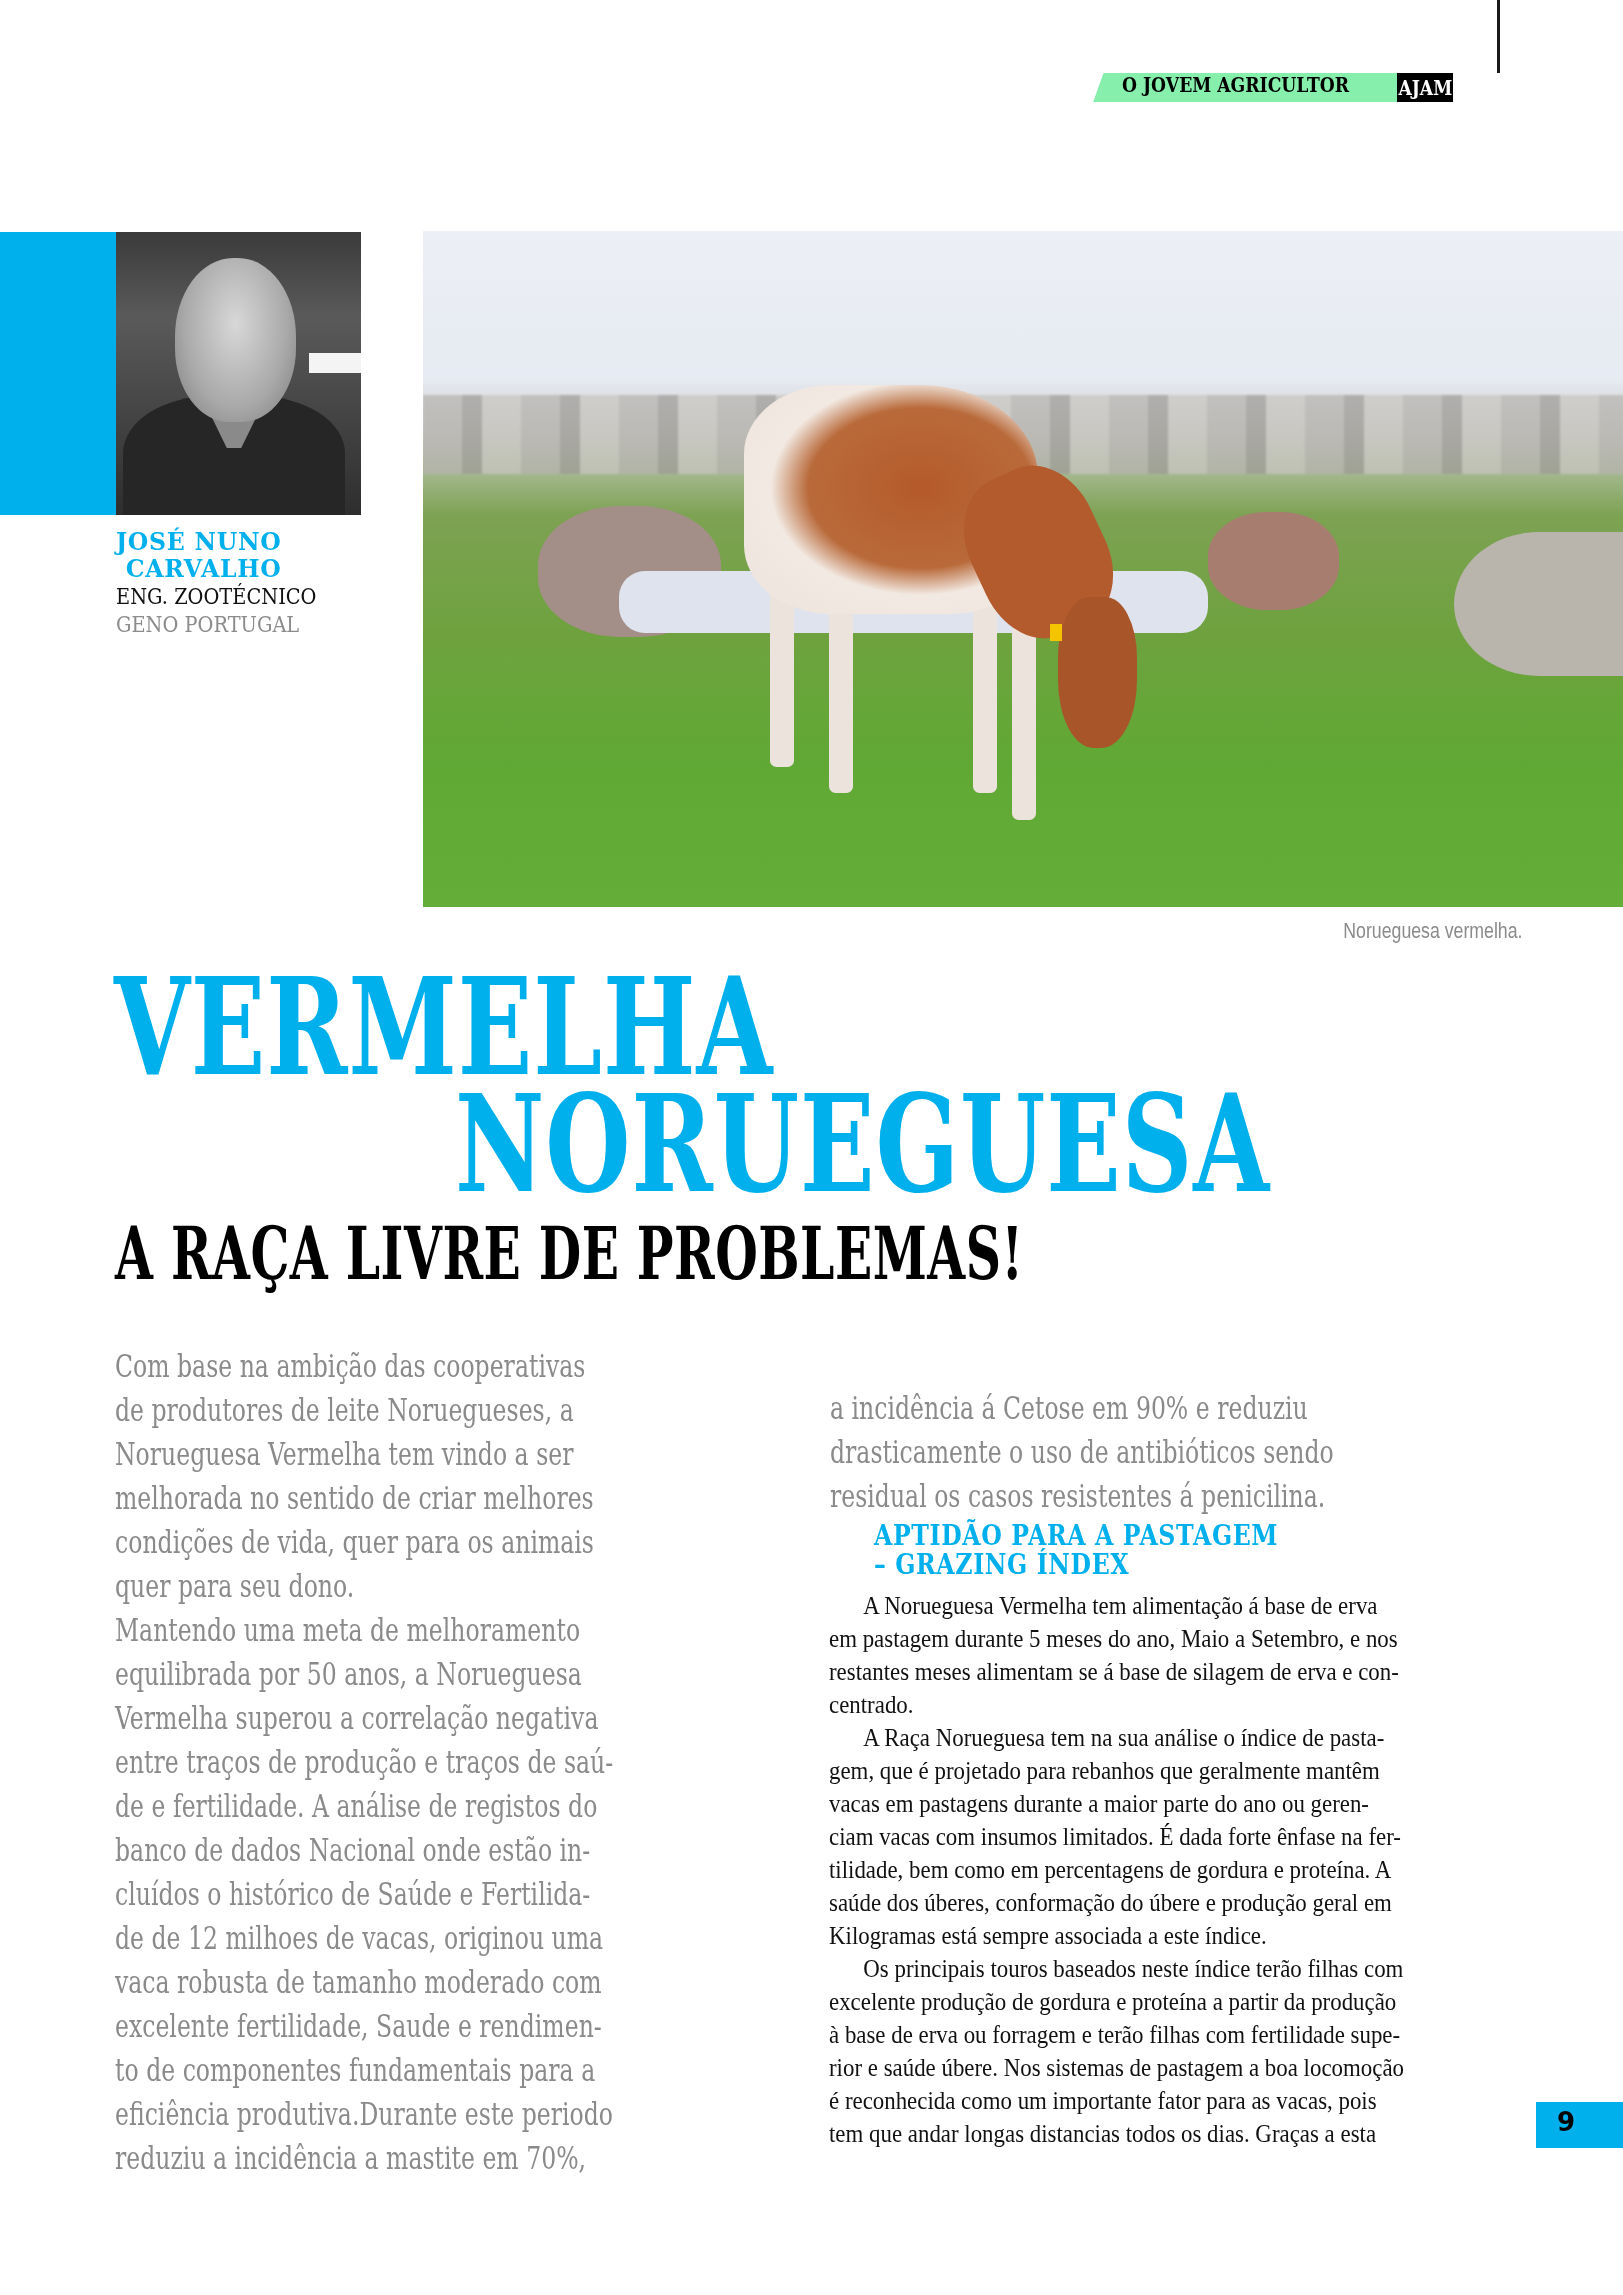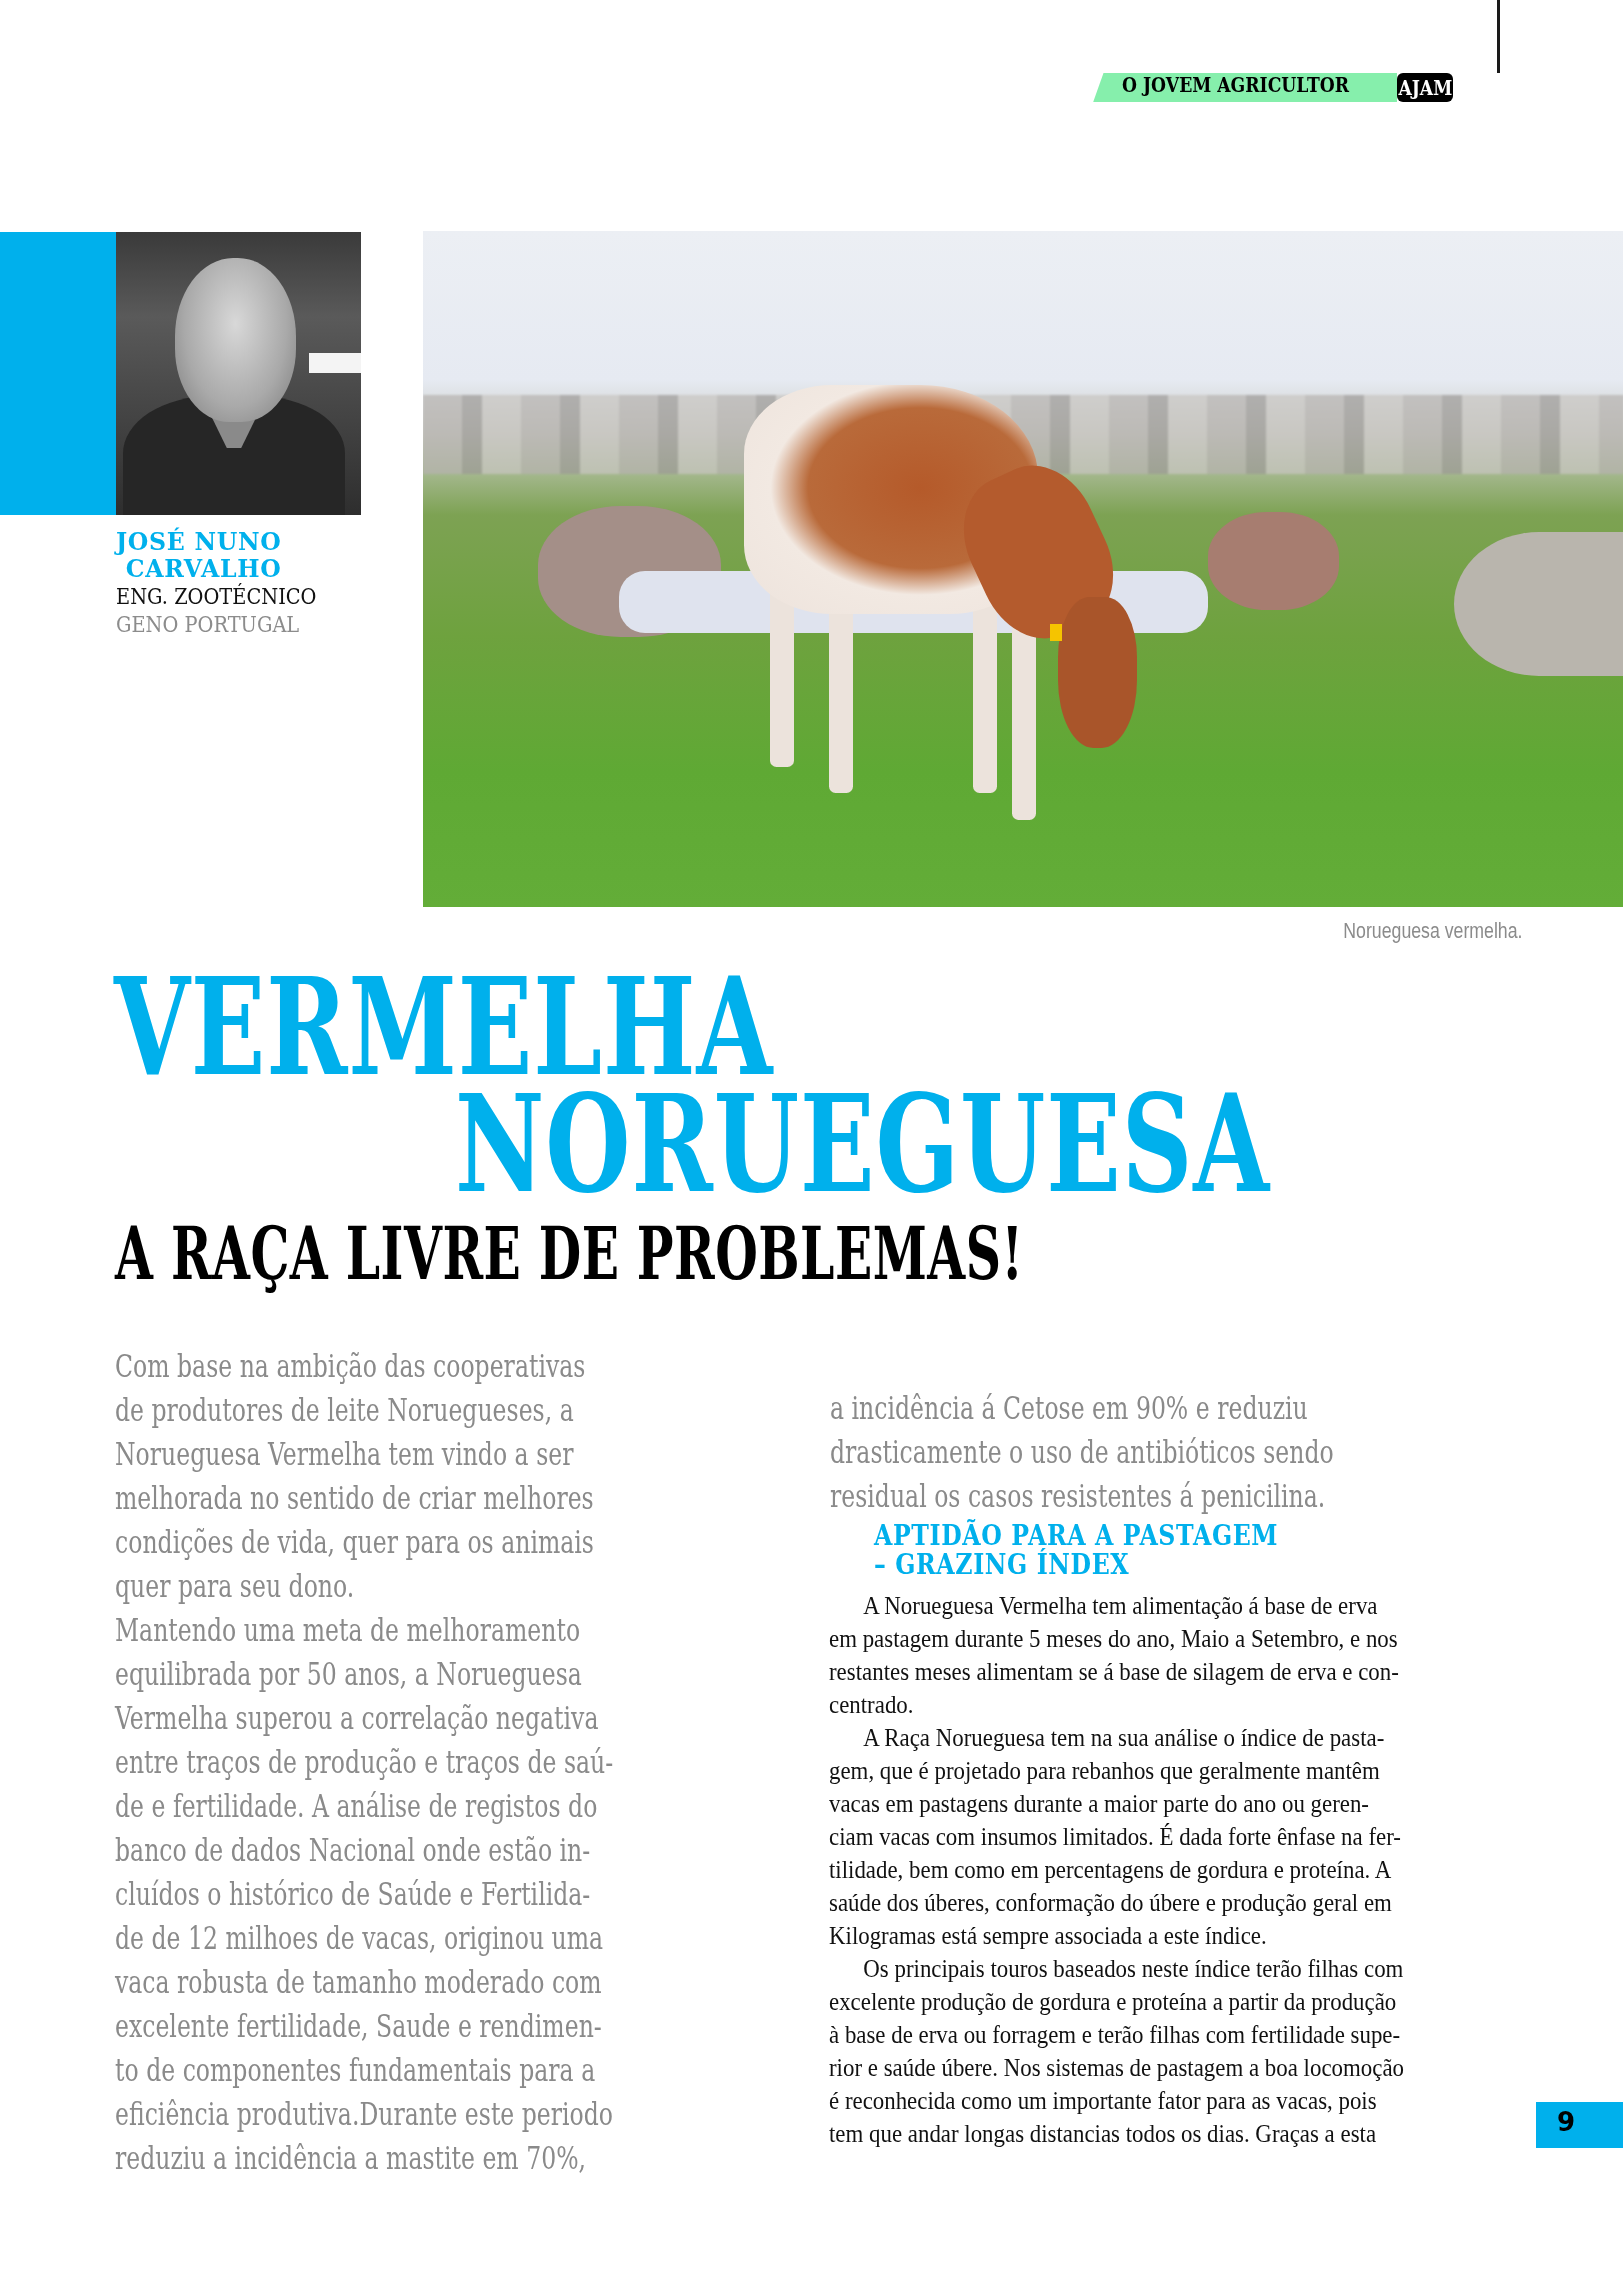--- a/index.html
+++ b/index.html
@@ -4,21 +4,21 @@
 <style>
   * { margin: 0; padding: 0; box-sizing: border-box; }
   html, body { width: 1623px; height: 2295px; background: #ffffff; overflow: hidden; }
   body { position: relative; font-family: "DejaVu Serif", serif; }
 
   
   .vline { position: absolute; left: 1497px; top: 0; width: 2.6px; height: 73px; background: #1a1a1a; }
   .runhead { position: absolute; top: 73px; left: 1093px; height: 29.4px; display: flex; }
   .runhead .blue { background: #86efac; height: 29.4px; padding: 0 11px 0 29px; clip-path: polygon(10.5px 0, 100% 0, 100% 100%, 0 100%); display: flex; align-items: flex-start; }
   .runhead .blue span { font-family: "DejaVu Serif", serif; font-weight: bold; font-size: 20px; color: #000; letter-spacing: 0px; transform: scaleX(0.86); transform-origin: left center; display: inline-block; white-space: nowrap; }
-  .runhead .black { background: #000; height: 29.4px; width: 56px; display: flex; align-items: center; justify-content: center; border-radius: 6px; }
+  .runhead .black { background: #000; height: 29.4px; width: 56px; display: flex; align-items: center; justify-content: center; }
   .runhead .black span { font-family: "DejaVu Serif", serif; font-weight: bold; font-size: 20px; color: #fff; transform: scaleX(0.86); display: inline-block; }
 
   
   .author-block { position: absolute; left: 0; top: 232px; width: 116px; height: 283px; background: #00b0ec; }
   .portrait { position: absolute; left: 116px; top: 232px; width: 245px; height: 283px; overflow: hidden;
     background: linear-gradient(180deg, #3a3a3a 0%, #5a5a5a 30%, #2e2e2e 100%); }
   .portrait .head { position: absolute; left: 59px; top: 26px; width: 121px; height: 164px; border-radius: 48% 48% 45% 45%; background: radial-gradient(ellipse at 50% 40%, #d8d8d8 0%, #a9a9a9 60%, #7a7a7a 100%); }
   .portrait .body { position: absolute; left: 6.5px; top: 164px; width: 222px; height: 144px; border-radius: 40% 40% 0 0; background: #262626; }
   .portrait .collar { position: absolute; left: 82px; top: 157px; width: 72px; height: 59px; background: #8a8a8a; clip-path: polygon(0 0, 100% 0, 60% 100%, 40% 100%); }
   .portrait .window { position: absolute; right: 0; top: 121px; width: 52px; height: 19.6px; background: #f4f4f4; }

